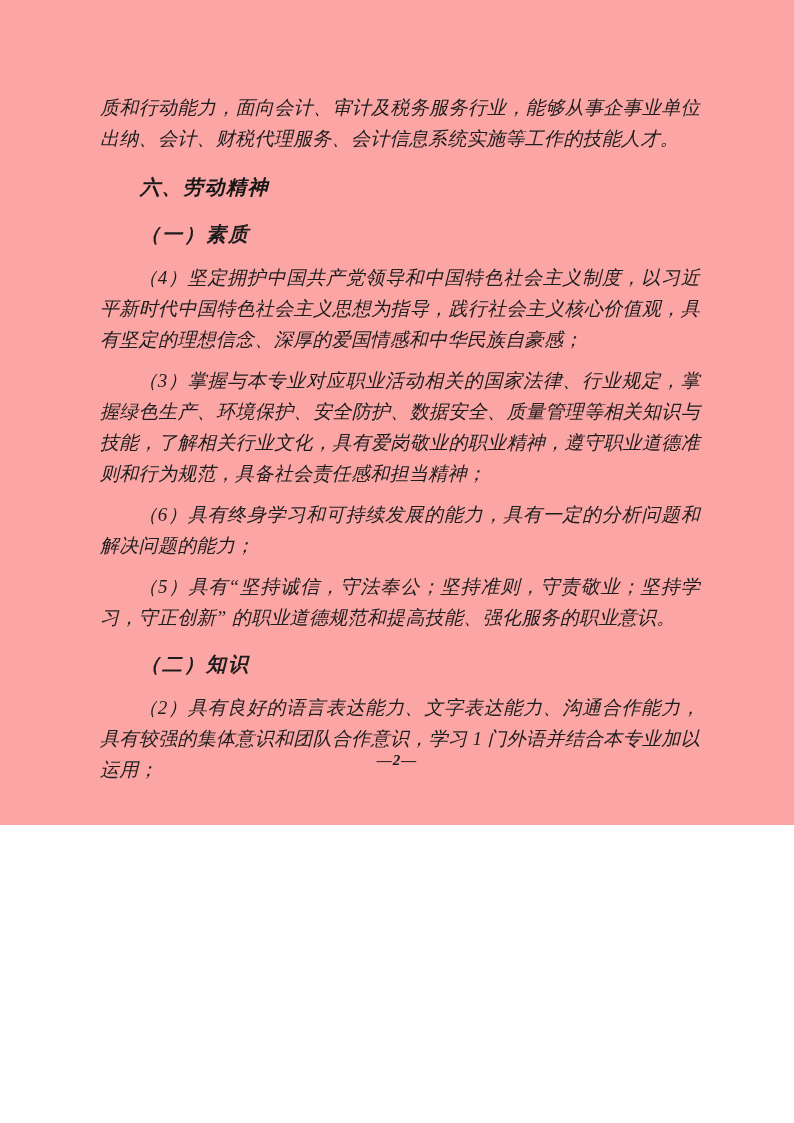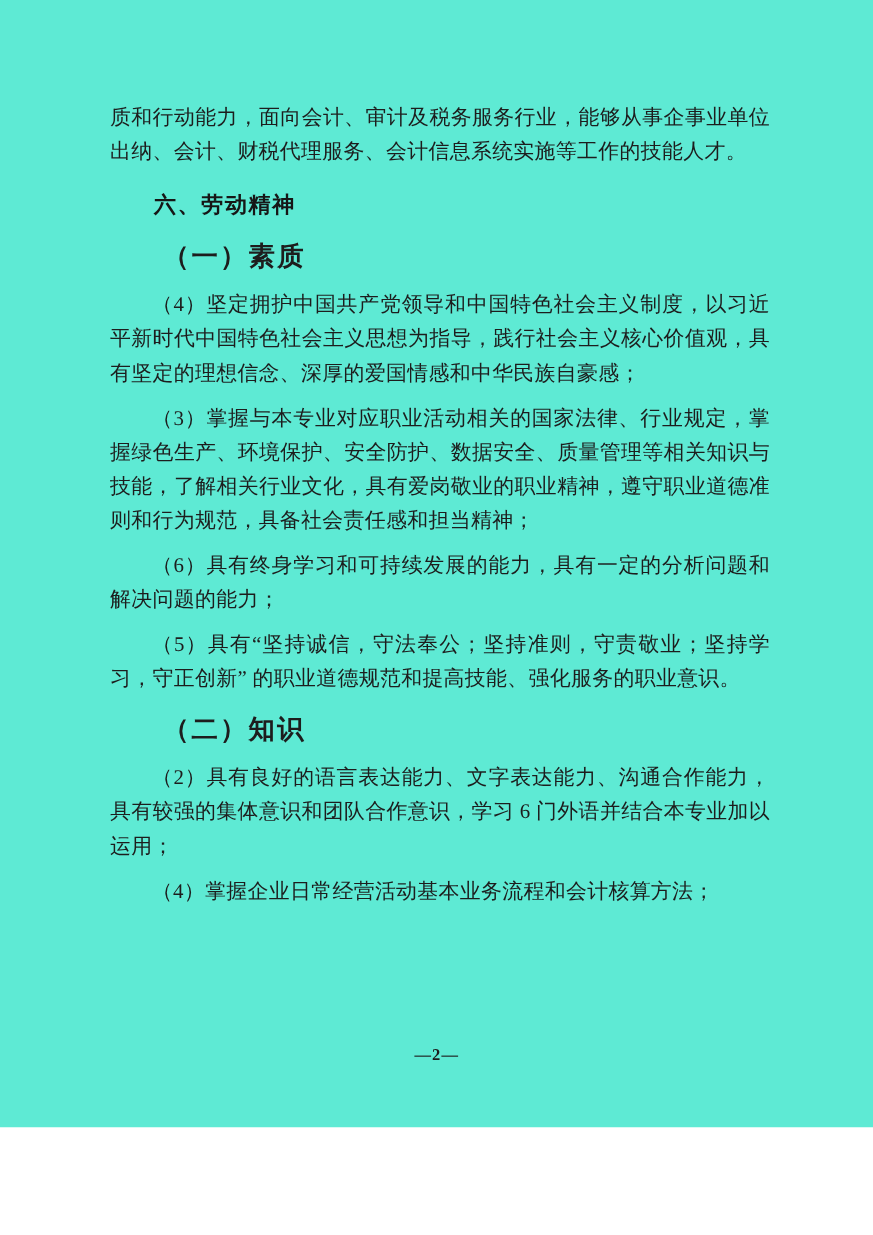--- a/index.html
+++ b/index.html
@@ -3,26 +3,27 @@
 <meta charset="utf-8">
 <style>
   html, body {
     margin: 0;
     padding: 0;
     background: #ffffff;
   }
   .page {
     position: relative;
     width: 794px;
-    height: 1025px;
-    background: #5eead4;
+    height: 825px;
+    background: #fca5a5;
     overflow: hidden;
     box-sizing: border-box;
     font-family: "Liberation Serif", serif;
     color: #1d1d1d;
+    font-style: italic;
   }
   .content {
     position: absolute;
     left: 100px;
     top: 92px;
     width: 600px;
   }
   p.body {
     font-size: 19px;
     line-height: 31px;
@@ -39,21 +40,21 @@
     font-family: "Liberation Sans", sans-serif;
     font-size: 20px;
     line-height: 31px;
     font-weight: 700;
     color: #161616;
     margin: 18px 0 12px 0;
     text-indent: 2em;
     letter-spacing: 1.5px;
   }
   h3.subsec {
-    font-size: 24px;
+    font-size: 20px;
     line-height: 31px;
     font-weight: 600;
     margin: 16px 0 12px 0;
     text-indent: 2em;
     letter-spacing: 2px;
   }
   .footer {
     position: absolute;
     bottom: 56px;
     left: 0;
@@ -77,19 +78,18 @@
 
     <h3 class="subsec">（一）素质</h3>
 
     <p class="body">（4）坚定拥护中国共产党领导和中国特色社会主义制度，以习近平新时代中国特色社会主义思想为指导，践行社会主义核心价值观，具有坚定的理想信念、深厚的爱国情感和中华民族自豪感；</p>
     <p class="body">（3）掌握与本专业对应职业活动相关的国家法律、行业规定，掌握绿色生产、环境保护、安全防护、数据安全、质量管理等相关知识与技能，了解相关行业文化，具有爱岗敬业的职业精神，遵守职业道德准则和行为规范，具备社会责任感和担当精神；</p>
     <p class="body">（6）具有终身学习和可持续发展的能力，具有一定的分析问题和解决问题的能力；</p>
     <p class="body">（5）具有“坚持诚信，守法奉公；坚持准则，守责敬业；坚持学习，守正创新” 的职业道德规范和提高技能、强化服务的职业意识。</p>
 
     <h3 class="subsec">（二）知识</h3>
 
-    <p class="body">（2）具有良好的语言表达能力、文字表达能力、沟通合作能力，具有较强的集体意识和团队合作意识，学习 6 门外语并结合本专业加以运用；</p>
-    <p class="body">（4）掌握企业日常经营活动基本业务流程和会计核算方法；</p>
+    <p class="body">（2）具有良好的语言表达能力、文字表达能力、沟通合作能力，具有较强的集体意识和团队合作意识，学习 1 门外语并结合本专业加以运用；</p>
 
   </div>
 
   <div class="footer">—2—</div>
 </div>
 
 </body></html>

